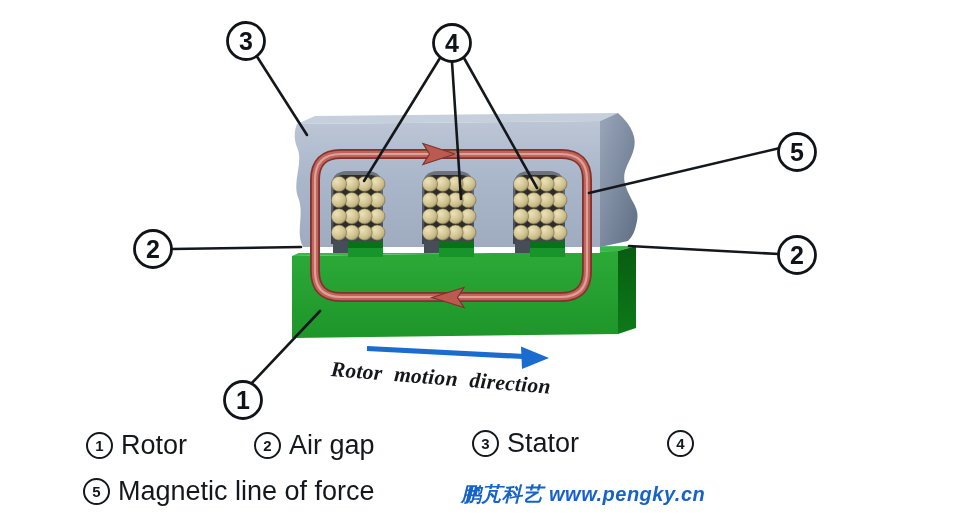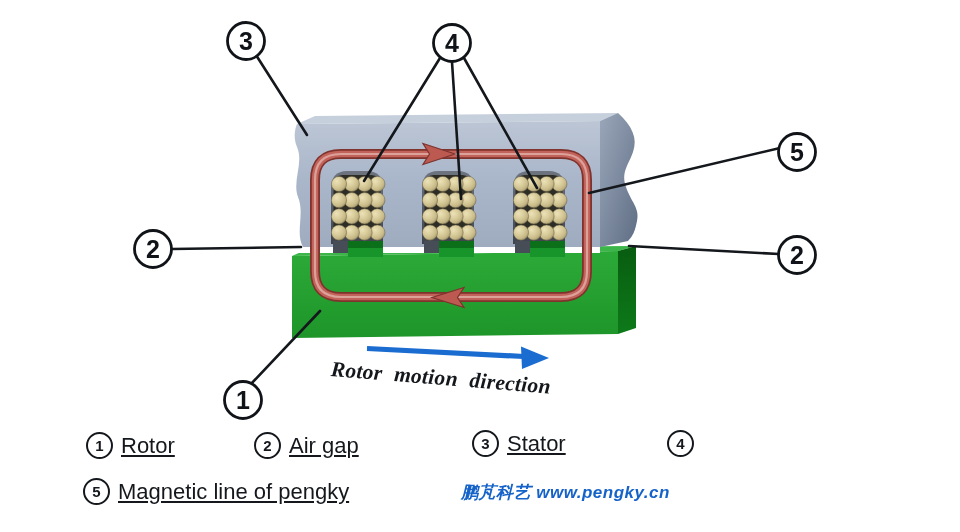--- a/index.html
+++ b/index.html
@@ -8,22 +8,22 @@
   .stage svg{position:absolute;left:0;top:0;}
   .cnum{font-family:"Liberation Sans",sans-serif;font-size:25px;font-weight:700;fill:#101418;}
   .motion-label{position:absolute;left:331px;top:357px;
       font-family:"Liberation Serif",serif;font-style:italic;font-weight:700;font-size:21.5px;
       color:#14181c;transform:rotate(4.6deg);transform-origin:0 50%;
       word-spacing:6px;letter-spacing:.3px;white-space:nowrap;}
   .lg{position:absolute;display:flex;align-items:center;gap:8px;color:#14181c;}
   .lgc{width:27px;height:27px;border:2px solid #14181c;border-radius:50%;box-sizing:border-box;
        display:flex;align-items:center;justify-content:center;font-size:15px;font-weight:700;
        background:#fff;flex:0 0 auto;}
-  .lgt{font-size:22px;line-height:27px;text-decoration:underline;}
-  .watermark{position:absolute;left:461px;top:481px;font-size:17px;font-weight:700;
+  .lgt{font-size:27px;line-height:27px;}
+  .watermark{position:absolute;left:461px;top:481px;font-size:20px;font-weight:700;
        font-style:italic;color:#1563c9;letter-spacing:.5px;white-space:nowrap;}
 </style>
 </head>
 <body>
 
 <div class="stage">
 
   <svg width="960" height="532" viewBox="0 0 960 532">
     <defs>
       <linearGradient id="statorFrontG" x1="0" y1="0" x2="0" y2="1">
@@ -203,17 +203,17 @@
   </div>
   <div class="lg" style="left:472px;top:430px">
     <span class="lgc">3</span>
     <span class="lgt">Stator</span>
   </div>
   <div class="lg" style="left:667px;top:430px">
     <span class="lgc">4</span>
   </div>
   <div class="lg" style="left:83px;top:478px">
     <span class="lgc">5</span>
-    <span class="lgt">Magnetic line of pengky</span>
+    <span class="lgt">Magnetic line of force</span>
   </div>
 
   <div class="watermark">鹏芃科艺 www.pengky.cn</div>
 </div>
 
 </body></html>

